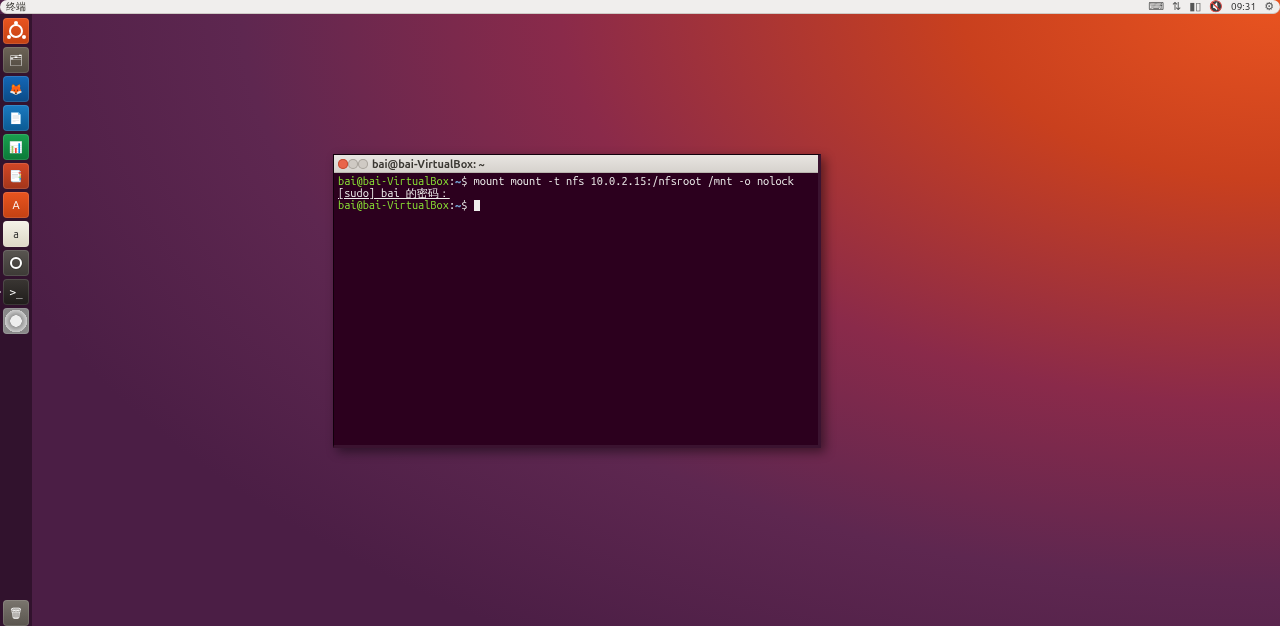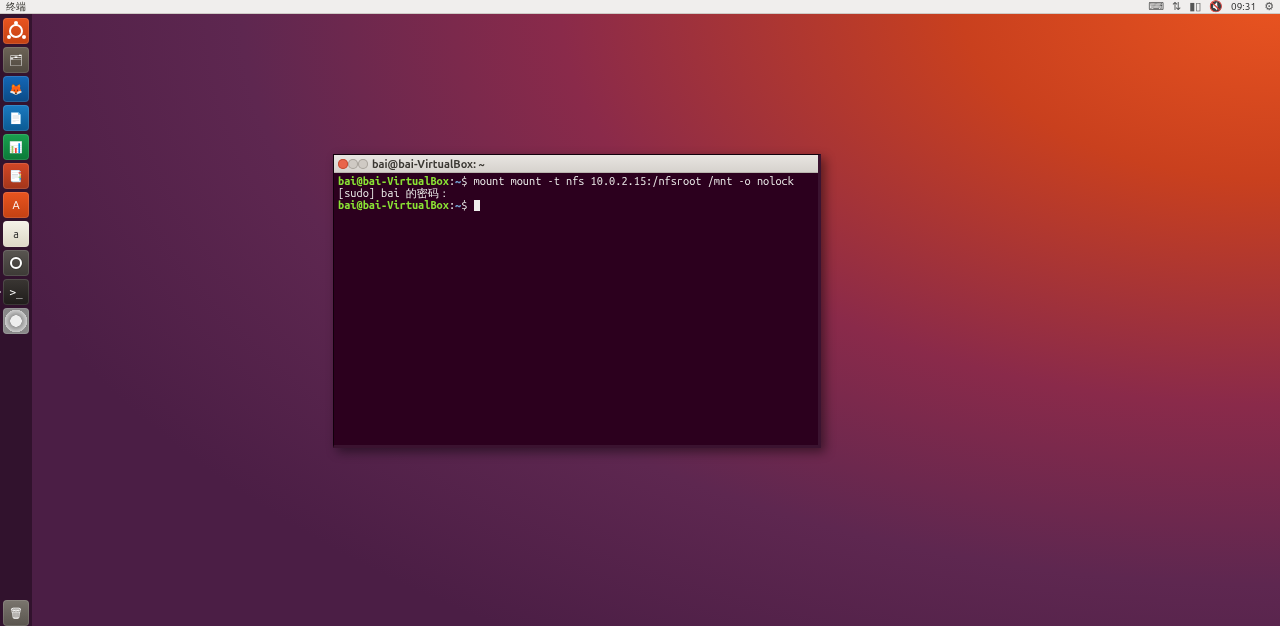--- a/index.html
+++ b/index.html
@@ -8,20 +8,21 @@
     background: radial-gradient(ellipse 1600px 900px at 1280px 0px, #e95420 0%, #c9401e 20%, #8a2a4a 45%, #5e2750 65%, #4b1e45 85%);
     position: relative;
   }
 
   
   .menubar {
     position: absolute; top: 0; left: 0; right: 0; height: 14px;
     background: #f0eeed; border-bottom: 1px solid #cfcac6;
     display: flex; align-items: center; font-size: 10px; color: #3c3b37;
     padding-left: 4px;
+    border-radius: 7px;
   }
   .menubar .title { margin-left: 2px; }
   .menubar .spacer { flex: 1; }
   .tray { display: flex; align-items: center; gap: 8px; padding-right: 6px; }
   .tray span { display: inline-flex; align-items: center; color: #555; }
   .tray .time { color: #222; }
   .tray .mute { color: #e06a50; }
 
   
   .launcher {
@@ -89,24 +90,24 @@
   .winbtn.min   { background:#cfcac4; box-shadow:inset 0 0 0 1px #a8a39c; }
   .winbtn.max   { background:#cfcac4; box-shadow:inset 0 0 0 1px #a8a39c; }
   .term-titlebar .title { font-weight: 600; color:#3b3833; margin-left:4px; }
 
   .term-body {
     flex:1; padding: 2px 4px;
     font-family: "Ubuntu Mono","DejaVu Sans Mono",monospace;
     font-size: 11px; line-height: 12px; color: #eee; white-space: pre;
     overflow: hidden;
   }
-  .pr-user { color:#8ae234; font-weight:bold; }
+  .pr-user { color:#8ae234; font-weight:normal; }
   .pr-path { color:#729fcf; font-weight:bold; }
   .pr-cmd  { color:#eeeeec; }
-  .pr-out  { color:#eeeeec; }
+  .pr-out  { color:#eeeeec;text-decoration:underline; }
   .cursor  { display:inline-block; width:6px; height:11px; background:#eeeeec; vertical-align:text-bottom; }
 
   
   .glyph { font-size:11px; }
 </style>
 </head>
 <body>
 
 <div class="menubar">
   <span class="title">终端</span>

